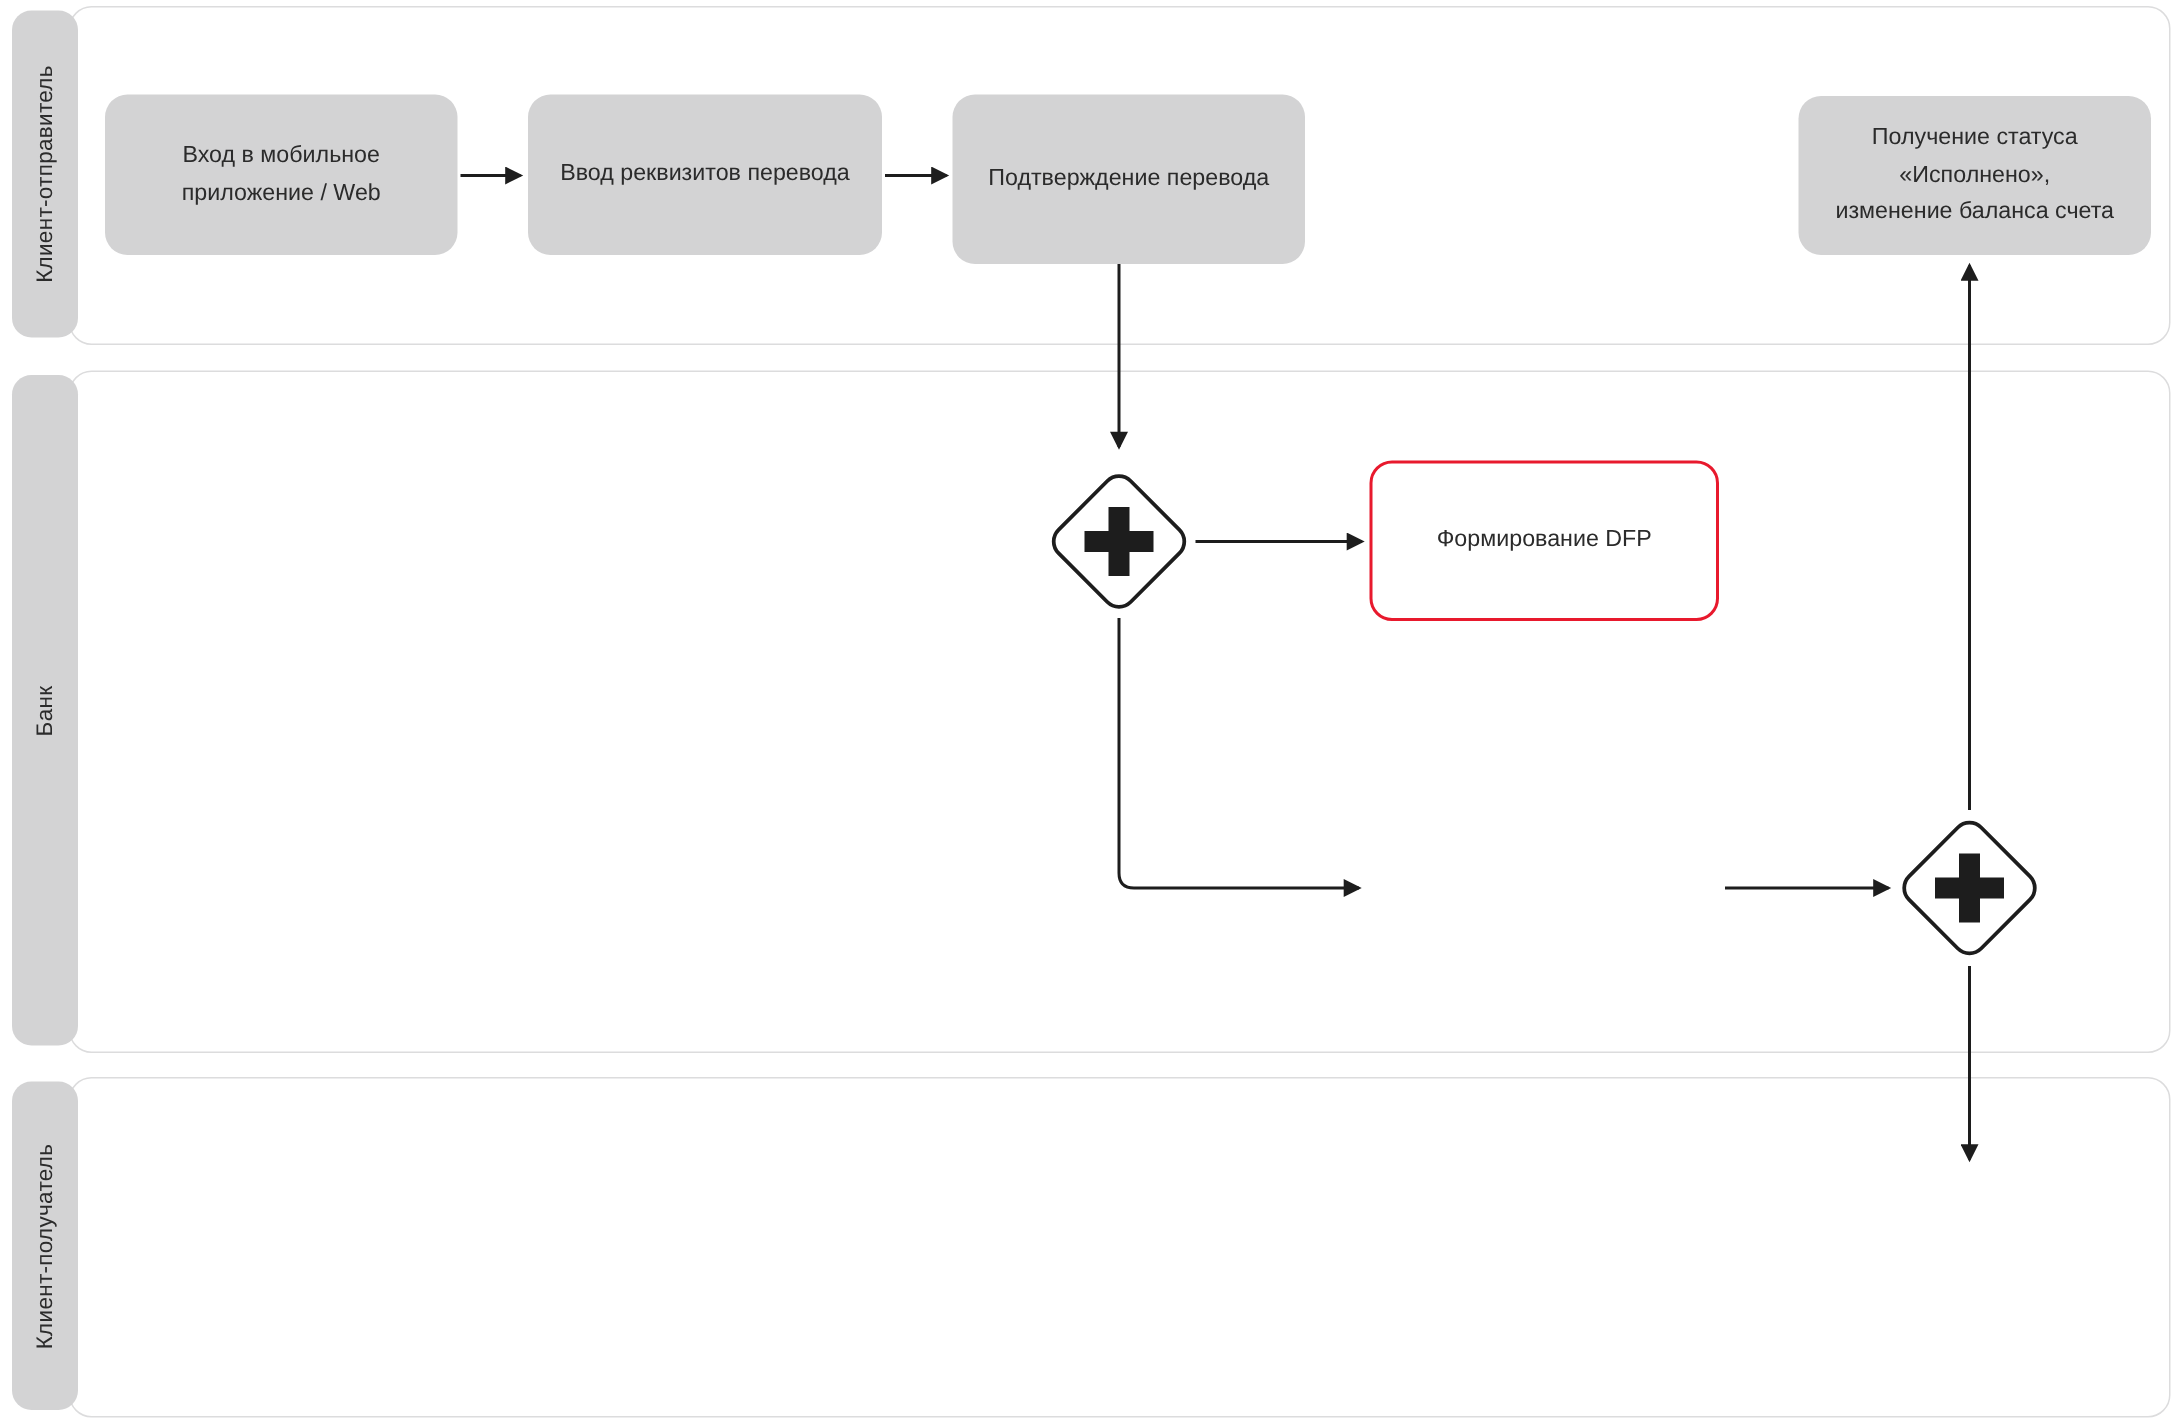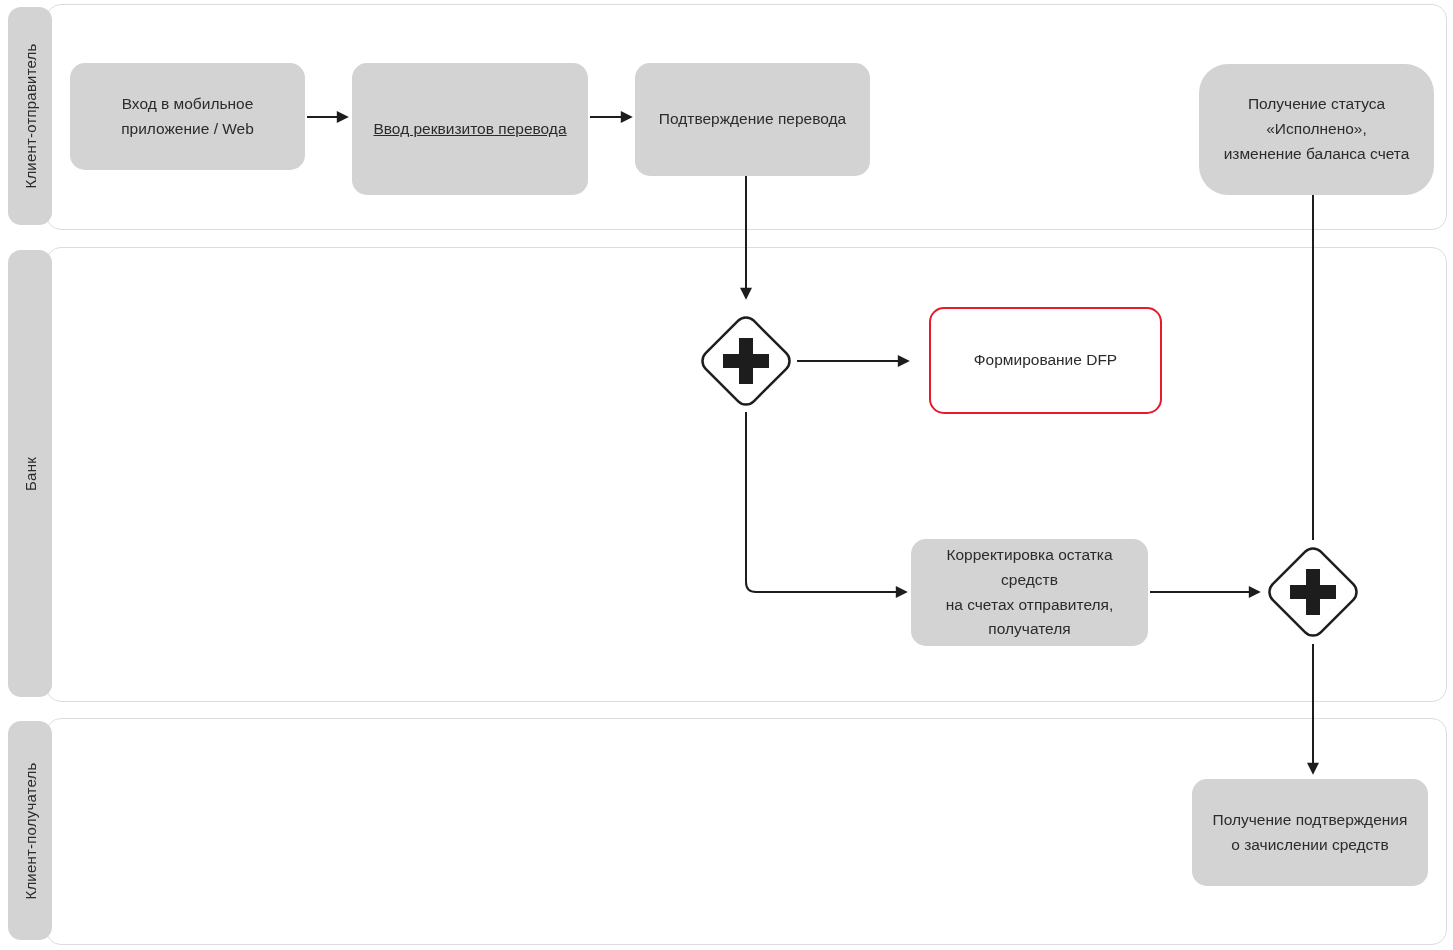--- a/index.html
+++ b/index.html
@@ -42,21 +42,20 @@
     font-size: 15.5px;
     line-height: 1.6;
     white-space: pre-line;
     padding: 0 12px;
     box-sizing: border-box;
     color: #2b2b2b;
   }
   .task.highlight {
     background: #ffffff;
     border: 2px solid #e8192d;
-    margin-left: 16px;
   }
   .flow-layer {
     position: absolute; left: 0; top: 0;
     pointer-events: none;
   }
 </style>
 </head>
 <body>
 
 <div class="canvas">
@@ -107,28 +106,24 @@
 
     <g>
       <rect x="1279" y="558" width="68" height="68" rx="11" transform="rotate(45 1313 592)" fill="#ffffff" stroke="#1d1d1d" stroke-width="2.5"></rect>
       <path d="M1313,569 L1313,615 M1290,592 L1336,592" stroke="#1d1d1d" stroke-width="14"></path>
     </g>
   </svg>
 
   <div class="task" style="left:70px; top:63px; width:235px; height:107px;text-align:center;">Вход в мобильное
 приложение / Web</div>
 
-  <div class="task" style="left:352px; top:63px; width:236px; height:132px;text-decoration:underline;">Ввод реквизитов перевода</div>
+  <div class="task" style="left:352px; top:63px; width:236px; height:107px;">Ввод реквизитов перевода</div>
 
   <div class="task" style="left:635px; top:63px; width:235px; height:113px;">Подтверждение перевода</div>
 
-  <div class="task" style="left:1199px; top:64px; width:235px; height:131px;border-radius:29px;">Получение статуса «Исполнено»,
+  <div class="task" style="left:1199px; top:64px; width:235px; height:106px;">Получение статуса «Исполнено»,
 изменение баланса счета</div>
 
   <div class="task highlight" style="left:913px; top:307px; width:233px; height:107px;">Формирование DFP</div>
 
-  <div class="task" style="left:911px; top:539px; width:237px; height:107px;">Корректировка остатка средств
-на счетах отправителя, получателя</div>
 
-  <div class="task" style="left:1192px; top:779px; width:236px; height:107px;">Получение подтверждения
-о зачислении средств</div>
 
 </div>
 
 </body></html>

